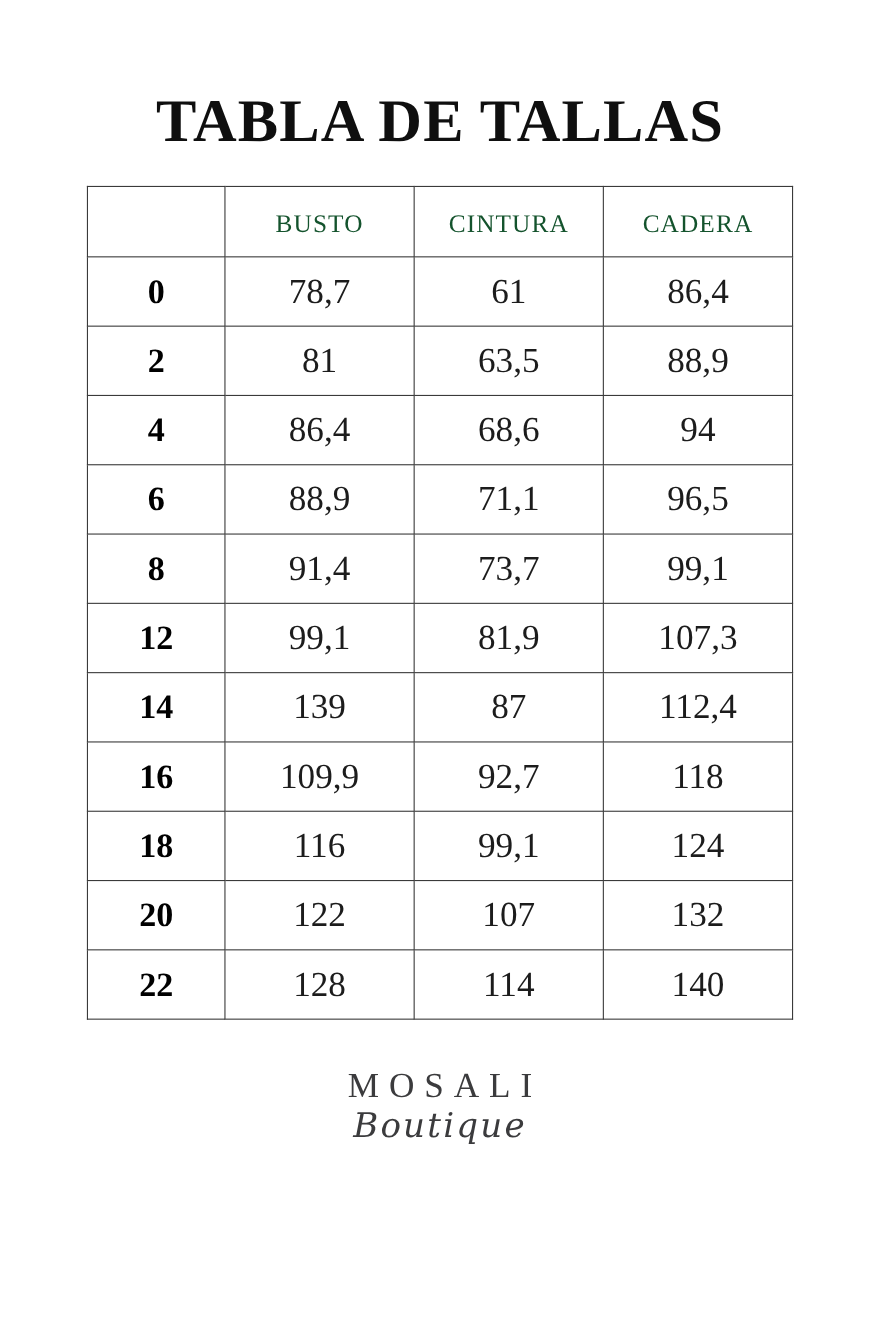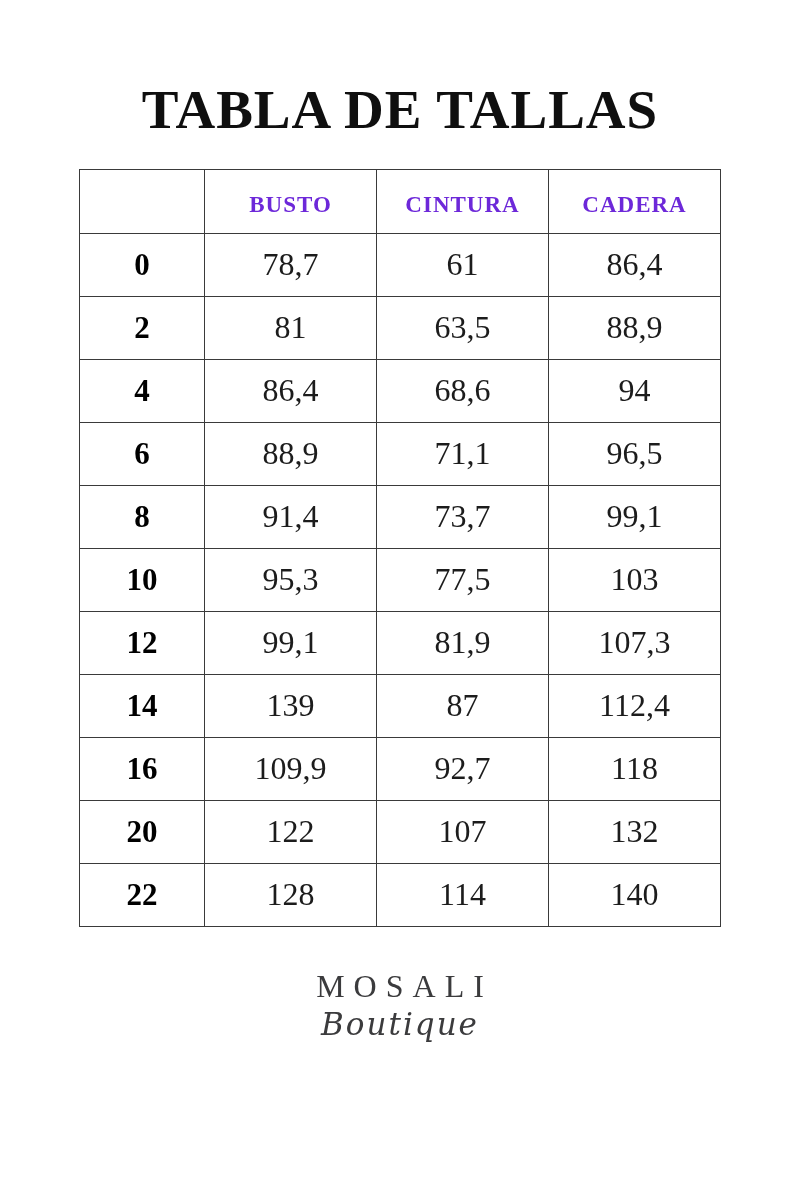--- a/index.html
+++ b/index.html
@@ -34,24 +34,24 @@
   .size-table col.c-measure { width: 172px; }
   .size-table th, .size-table td {
     border: 1.5px solid #3a3a3a;
     text-align: center;
     vertical-align: middle;
     overflow: hidden;
   }
   .size-table thead th {
     height: 64px;
     font-size: 33px;
-    font-weight: bold;
+    font-weight: normal;
     font-variant: small-caps;
     letter-spacing: 1px;
-    color: #6d28d9;
+    color: #14532d;
     text-transform: lowercase;
   }
   .size-table tbody tr { height: 63px; }
   .size-table td {
     font-size: 32px;
     font-weight: normal;
     color: #1c1c1c;
   }
   .size-table td.size-cell {
     font-size: 31px;
@@ -126,42 +126,42 @@
         <td>71,1</td>
         <td>96,5</td>
       </tr>
       <tr>
         <td class="size-cell">8</td>
         <td>91,4</td>
         <td>73,7</td>
         <td>99,1</td>
       </tr>
       <tr>
-        <td class="size-cell">10</td>
-        <td>95,3</td>
-        <td>77,5</td>
-        <td>103</td>
-      </tr>
-      <tr>
         <td class="size-cell">12</td>
         <td>99,1</td>
         <td>81,9</td>
         <td>107,3</td>
       </tr>
       <tr>
         <td class="size-cell">14</td>
         <td>139</td>
         <td>87</td>
         <td>112,4</td>
       </tr>
       <tr>
         <td class="size-cell">16</td>
         <td>109,9</td>
         <td>92,7</td>
         <td>118</td>
+      </tr>
+      <tr>
+        <td class="size-cell">18</td>
+        <td>116</td>
+        <td>99,1</td>
+        <td>124</td>
       </tr>
       <tr>
         <td class="size-cell">20</td>
         <td>122</td>
         <td>107</td>
         <td>132</td>
       </tr>
       <tr>
         <td class="size-cell">22</td>
         <td>128</td>

